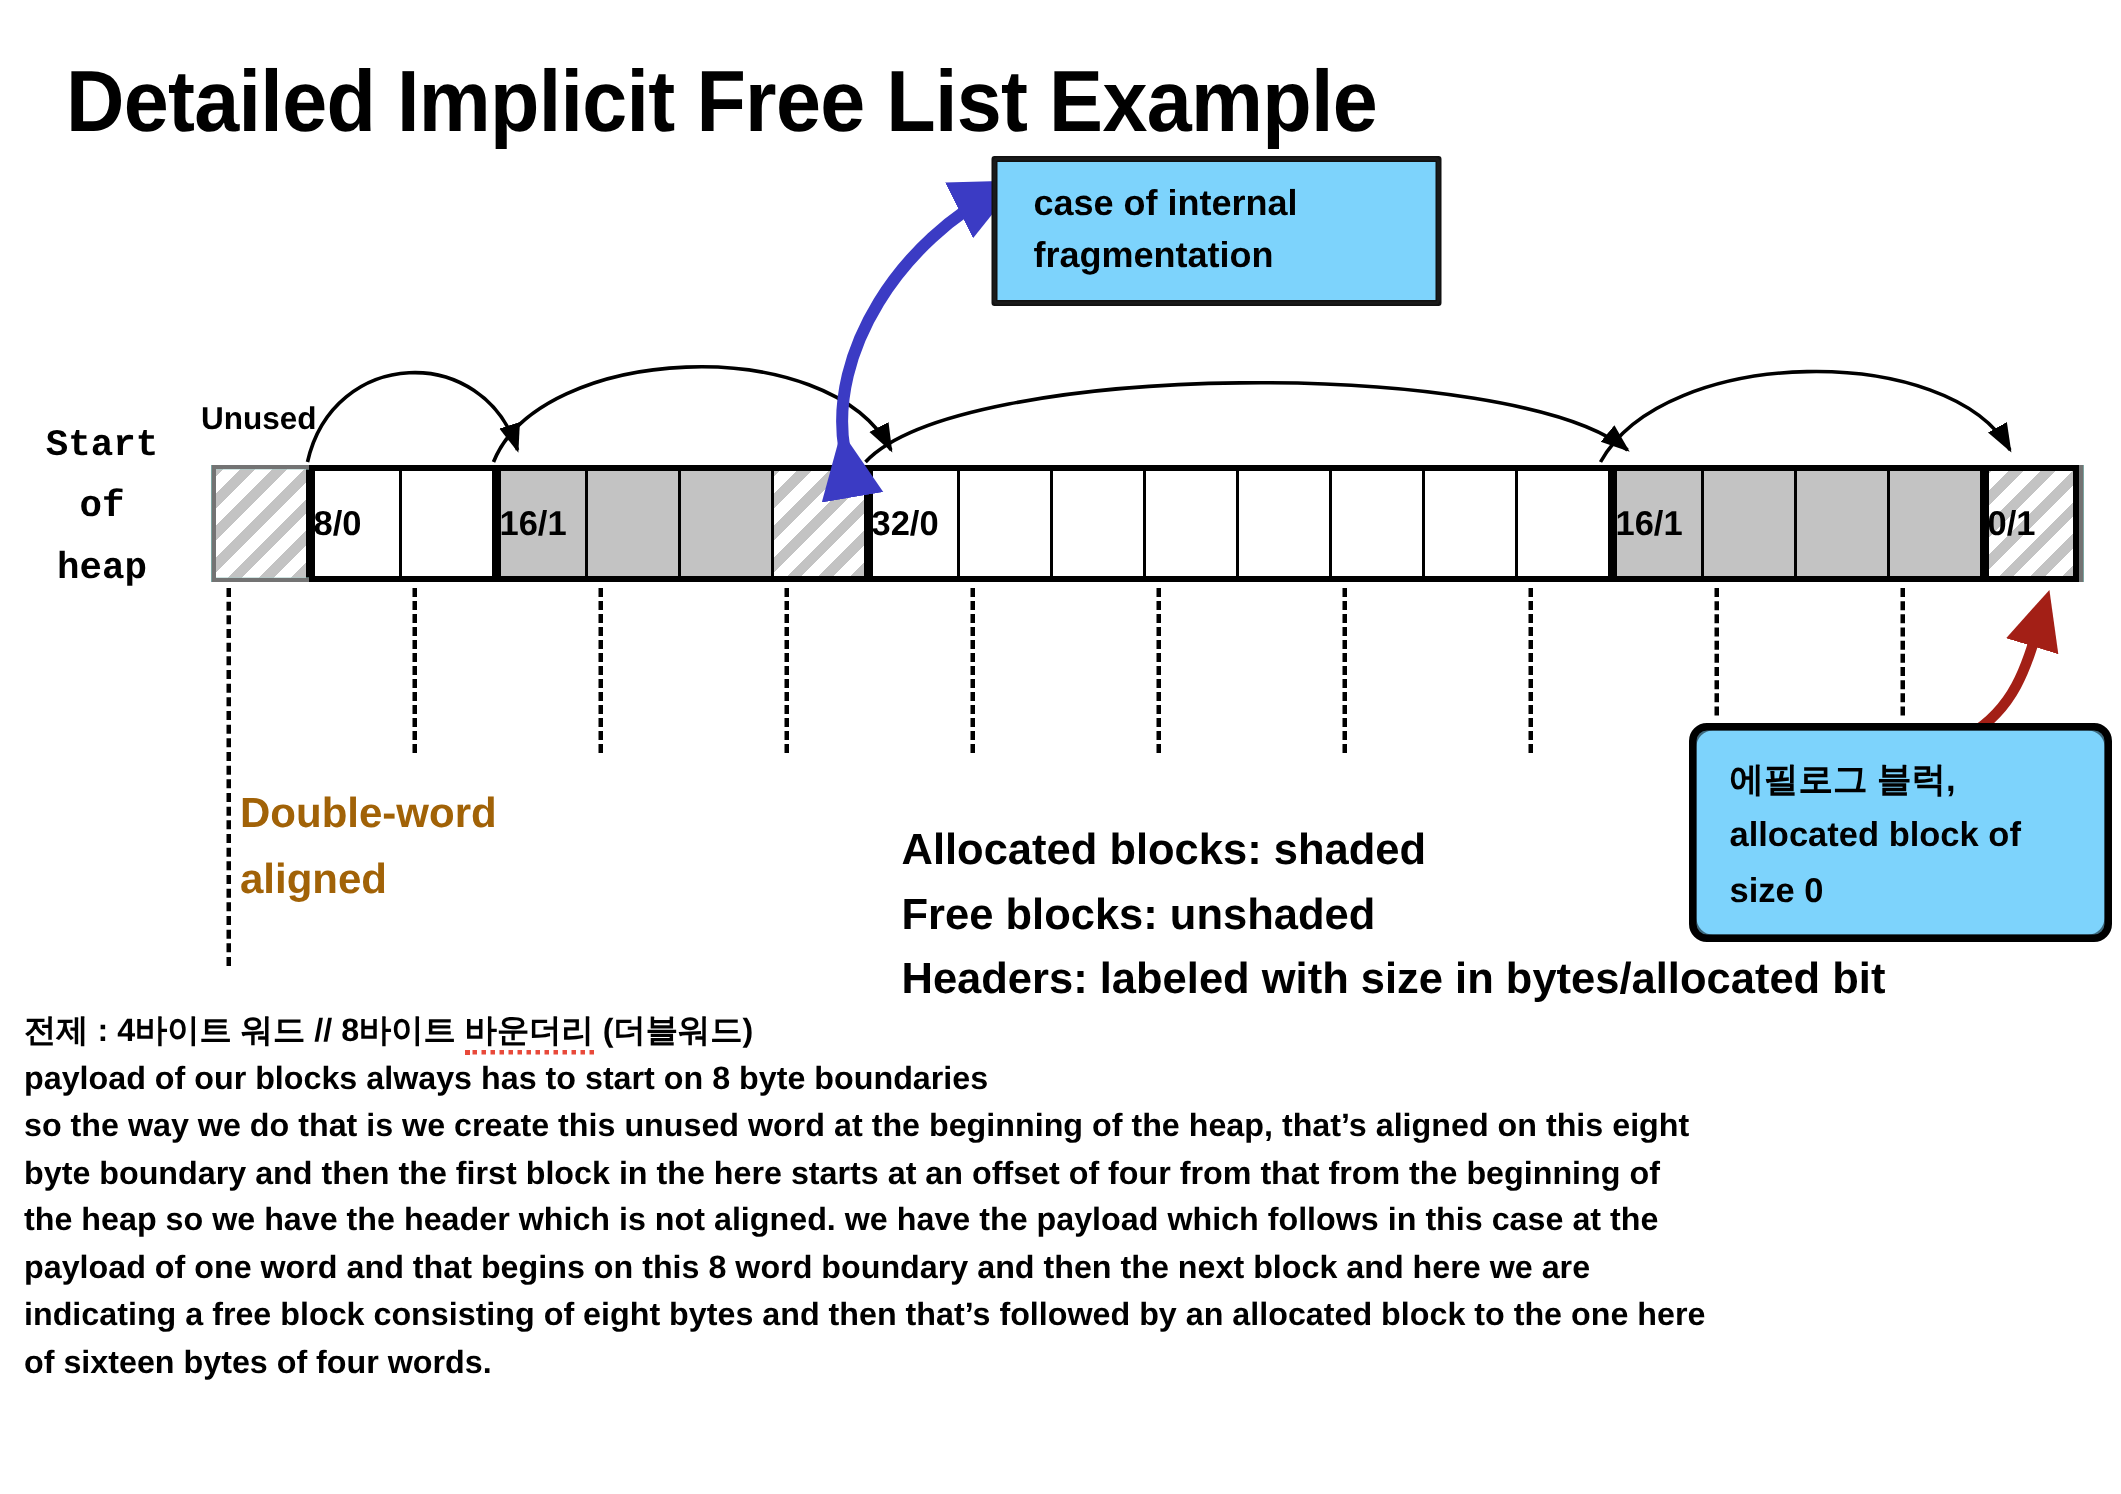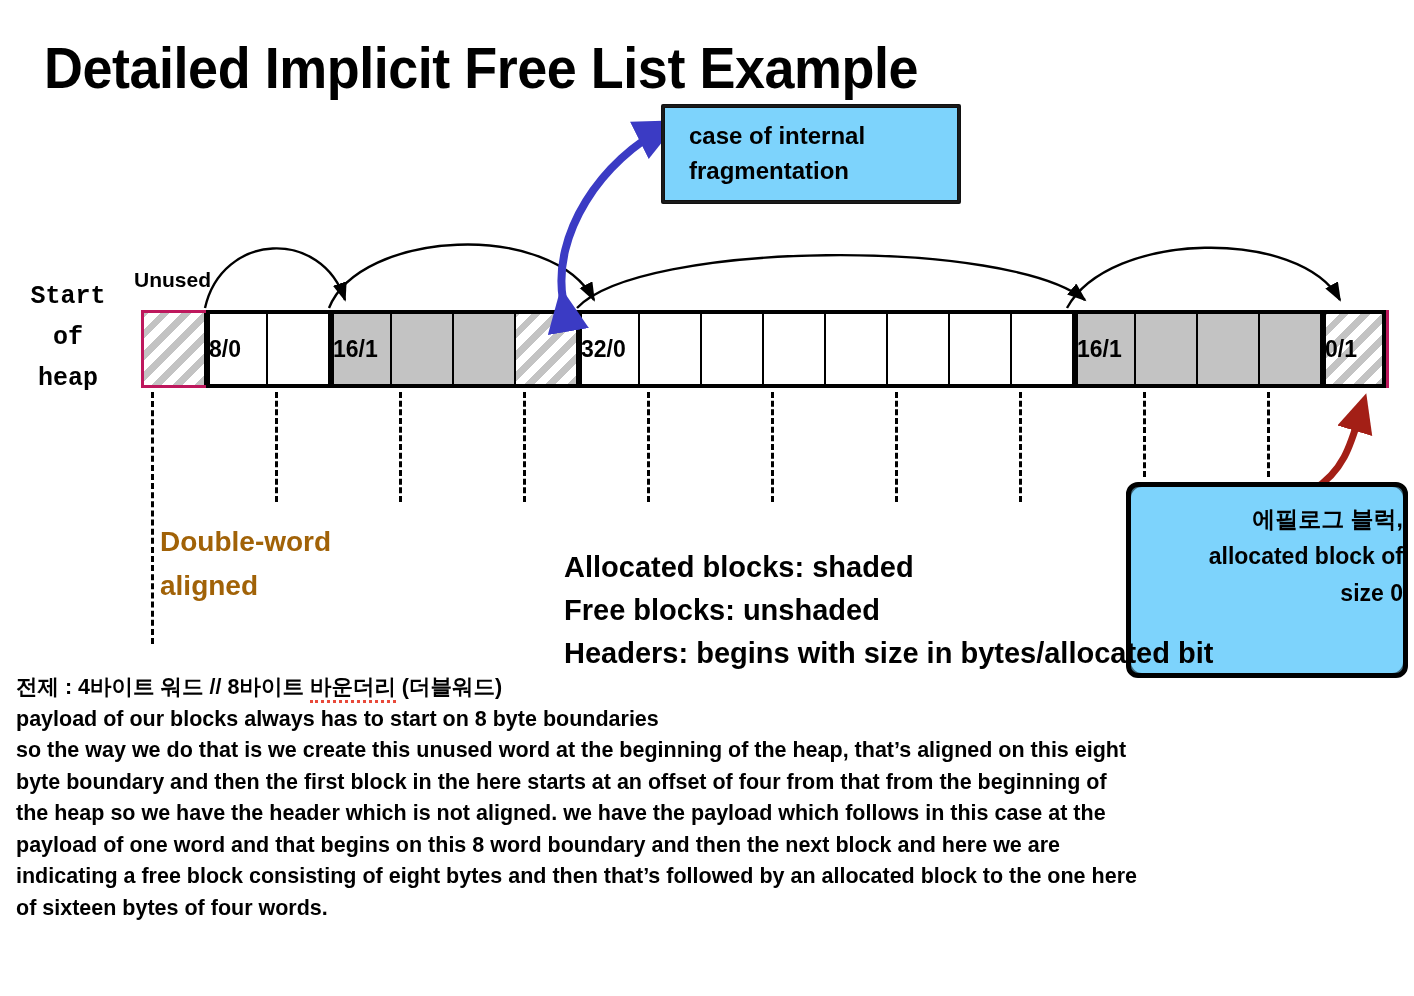--- a/index.html
+++ b/index.html
@@ -40,21 +40,21 @@
     font-size:21px; font-weight:bold; color:#000;
     white-space:nowrap;
   }
 
   
   #heapbar {
     position:absolute;
     left:141px; top:310px;
     width:1248px; height:78px;
     box-sizing:border-box;
-    border:3px solid #be185d;
+    border:3px solid #737373;
     background:#14b8a6;
   }
   .cell {
     position:absolute; top:0; height:72px;
     box-sizing:border-box;
     border-right:2px solid #000;
     background:#fff;
   }
   .cell.shaded { background:#c3c3c3; }
   .cell.hatch {
@@ -106,45 +106,44 @@
     font-size:24px; line-height:35px;
     border:4px solid #111;
     border-radius:2px;
   }
   #callout-frag::before{
     content:""; position:absolute; left:-3px; top:-3px; right:-3px; bottom:-3px;
     border:2px solid #222; border-radius:3px;
     opacity:0.55;
   }
   #callout-epilogue {
-    left:1126px; top:482px; width:282px; height:196px;
+    left:1126px; top:482px; width:282px; height:146px;
     padding:14px 0 0 22px;
     font-size:23px; line-height:37px;
     border:5px solid #000;
     border-radius:12px;
-    text-align:right;
   }
   #callout-epilogue::before{
     content:""; position:absolute; left:-3px; top:-3px; right:-3px; bottom:-3px;
     border:3px solid #000; border-radius:14px; opacity:0.5;
   }
   .callout .line { white-space:nowrap; }
 
   
   #dword {
     position:absolute; left:160px; top:520px;
     font-size:28px; font-weight:bold; line-height:44px; color:#a16207;
   }
   #dword div { white-space:nowrap; }
 
   #legend {
     position:absolute; left:564px; top:546px;
     font-size:29px; font-weight:bold; line-height:43px; color:#000;
   }
-  #legend div { white-space:nowrap; }
+  #legend div { white-space:nowrap;margin-left:37px; }
 
   
   #notes {
     position:absolute; left:16px; top:672px;
     width:1390px;
     font-size:21.5px; font-weight:bold; line-height:31.5px;
     color:#000;
   }
   #notes .nline { white-space:nowrap; }
   .misspell {
@@ -266,21 +265,21 @@
   </div>
 
   <div id="dword">
     <div>Double-word</div>
     <div>aligned</div>
   </div>
 
   <div id="legend">
     <div>Allocated blocks: shaded</div>
     <div>Free blocks: unshaded</div>
-    <div>Headers: begins with size in bytes/allocated bit</div>
+    <div>Headers: labeled with size in bytes/allocated bit</div>
   </div>
 
   <div id="notes">
     <div class="nline"><span>전제 : 4바이트 워드 // 8바이트 </span><span class="misspell">바운더리</span><span> (더블워드)</span></div>
     <div class="nline">payload of our blocks always has to start on 8 byte boundaries</div>
     <div class="nline">so the way we do that is we create this unused word at the beginning of the heap, that’s aligned on this eight</div>
     <div class="nline">byte boundary and then the first block in the here starts at an offset of four from that from the beginning of</div>
     <div class="nline">the heap so we have the header which is not aligned. we have the payload which follows in this case at the</div>
     <div class="nline">payload of one word and that begins on this 8 word boundary and then the next block and here we are</div>
     <div class="nline">indicating a free block consisting of eight bytes and then that’s followed by an allocated block to the one here</div>

